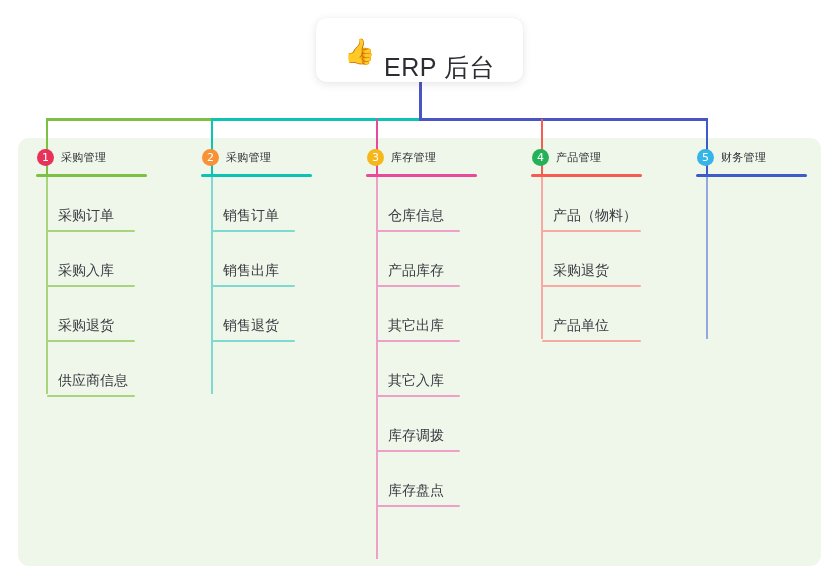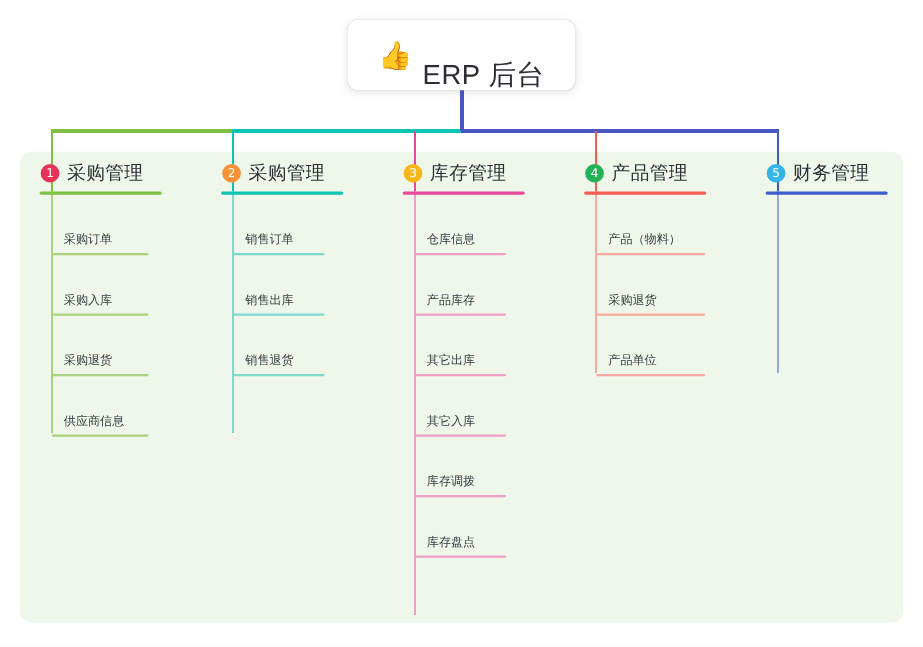--- a/index.html
+++ b/index.html
@@ -90,21 +90,21 @@
     height: 17px;
     border-radius: 50%;
     color: #ffffff;
     font-size: 11px;
     line-height: 17px;
     text-align: center;
     flex: 0 0 auto;
     font-family: "DejaVu Sans", sans-serif;
   }
   .branch-title {
-    font-size: 17px;
+    font-size: 11px;
     color: #2d2d35;
     white-space: nowrap;
     letter-spacing: 0.3px;
   }
   .head-rule {
     height: 3px;
     border-radius: 2px;
     margin-top: 4px;
   }
 
@@ -113,21 +113,21 @@
     margin-top: 0px;
   }
   .leaf {
     position: relative;
     height: 55px;
   }
   .leaf-label {
     position: absolute;
     left: 22px;
     bottom: 7px;
-    font-size: 11px;
+    font-size: 14px;
     color: #3a3a42;
     white-space: nowrap;
   }
   .leaf-rule {
     position: absolute;
     left: 11px;
     bottom: 0;
     height: 2px;
     border-radius: 1px;
   }

